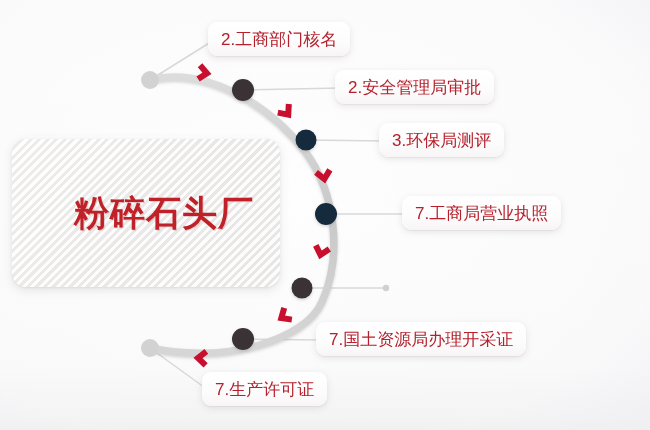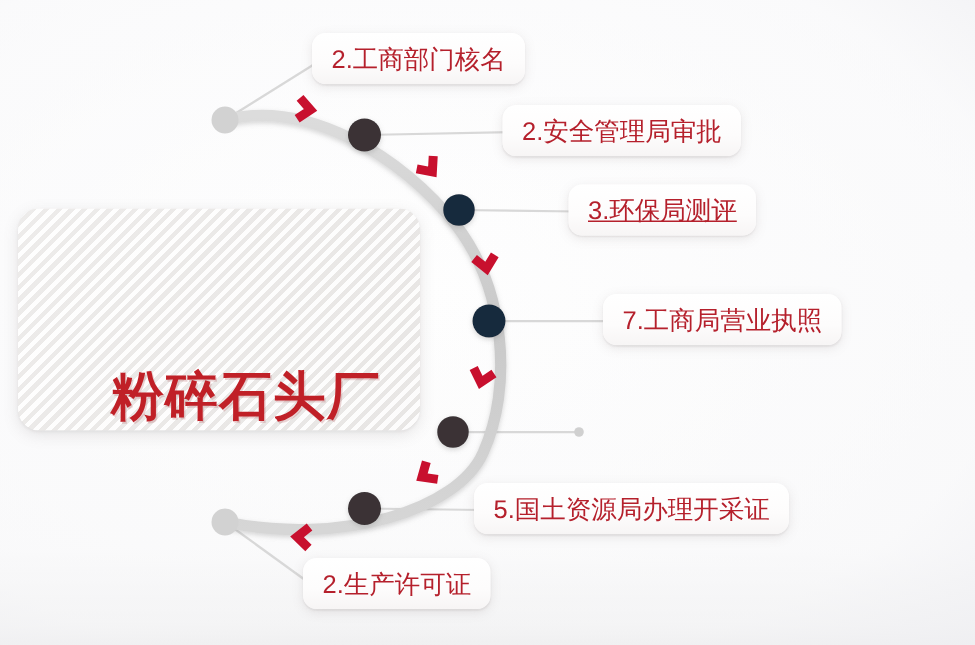--- a/index.html
+++ b/index.html
@@ -49,21 +49,21 @@
         rgba(255,255,255,0.85) 0px,
         rgba(255,255,255,0.85) 3px,
         rgba(226,224,222,0.55) 3px,
         rgba(226,224,222,0.55) 6px
       ),
       linear-gradient(120deg, #fbfafa 0%, #f4f2f1 55%, #efedec 100%);
     box-shadow: 0 3px 10px rgba(120,110,110,0.16), 0 1px 2px rgba(120,110,110,0.10);
     display: flex;
     flex-direction: row;
     justify-content: center;
-    align-items: flex-end;
+    align-items: center;
     padding-left: 36px;
     box-sizing: border-box;
   }
   .title-line {
     color: #c02027;
     font-size: 35px;
     font-weight: bold;
     line-height: 1.22;
     letter-spacing: 1px;
     text-shadow: 1px 1px 0 rgba(150,20,25,0.18);
@@ -155,22 +155,22 @@
   </svg>
 
   <div id="title-card">
     <div class="title-line">粉碎石头厂</div>
   </div>
 
   <div class="pill" style="left:208px; top:22px;">2.工商部门核名</div>
 
   <div class="pill" style="left:335px; top:70px;">2.安全管理局审批</div>
 
-  <div class="pill" style="left:379px; top:123px;text-decoration:underline;">3.环保局测评</div>
+  <div class="pill" style="left:379px; top:123px;">3.环保局测评</div>
 
   <div class="pill" style="left:402px; top:196px;">7.工商局营业执照</div>
 
 
-  <div class="pill" style="left:316px; top:322px;">5.国土资源局办理开采证</div>
+  <div class="pill" style="left:316px; top:322px;">7.国土资源局办理开采证</div>
 
-  <div class="pill" style="left:202px; top:372px;">2.生产许可证</div>
+  <div class="pill" style="left:202px; top:372px;">7.生产许可证</div>
 
 </div>
 
 </body></html>

